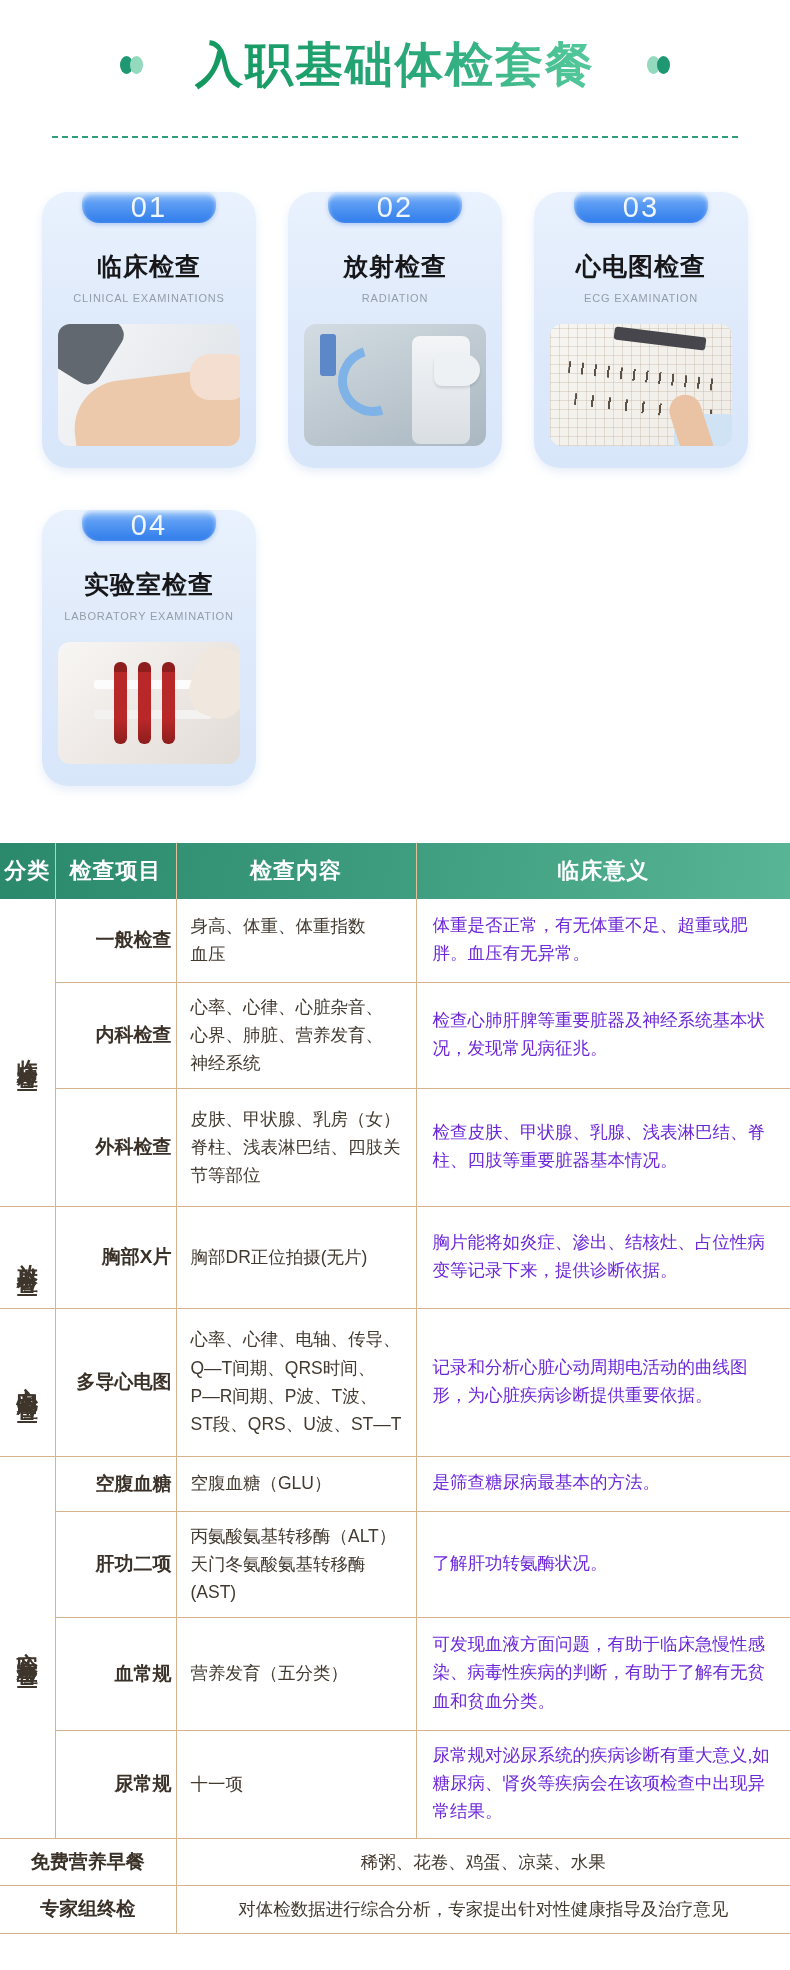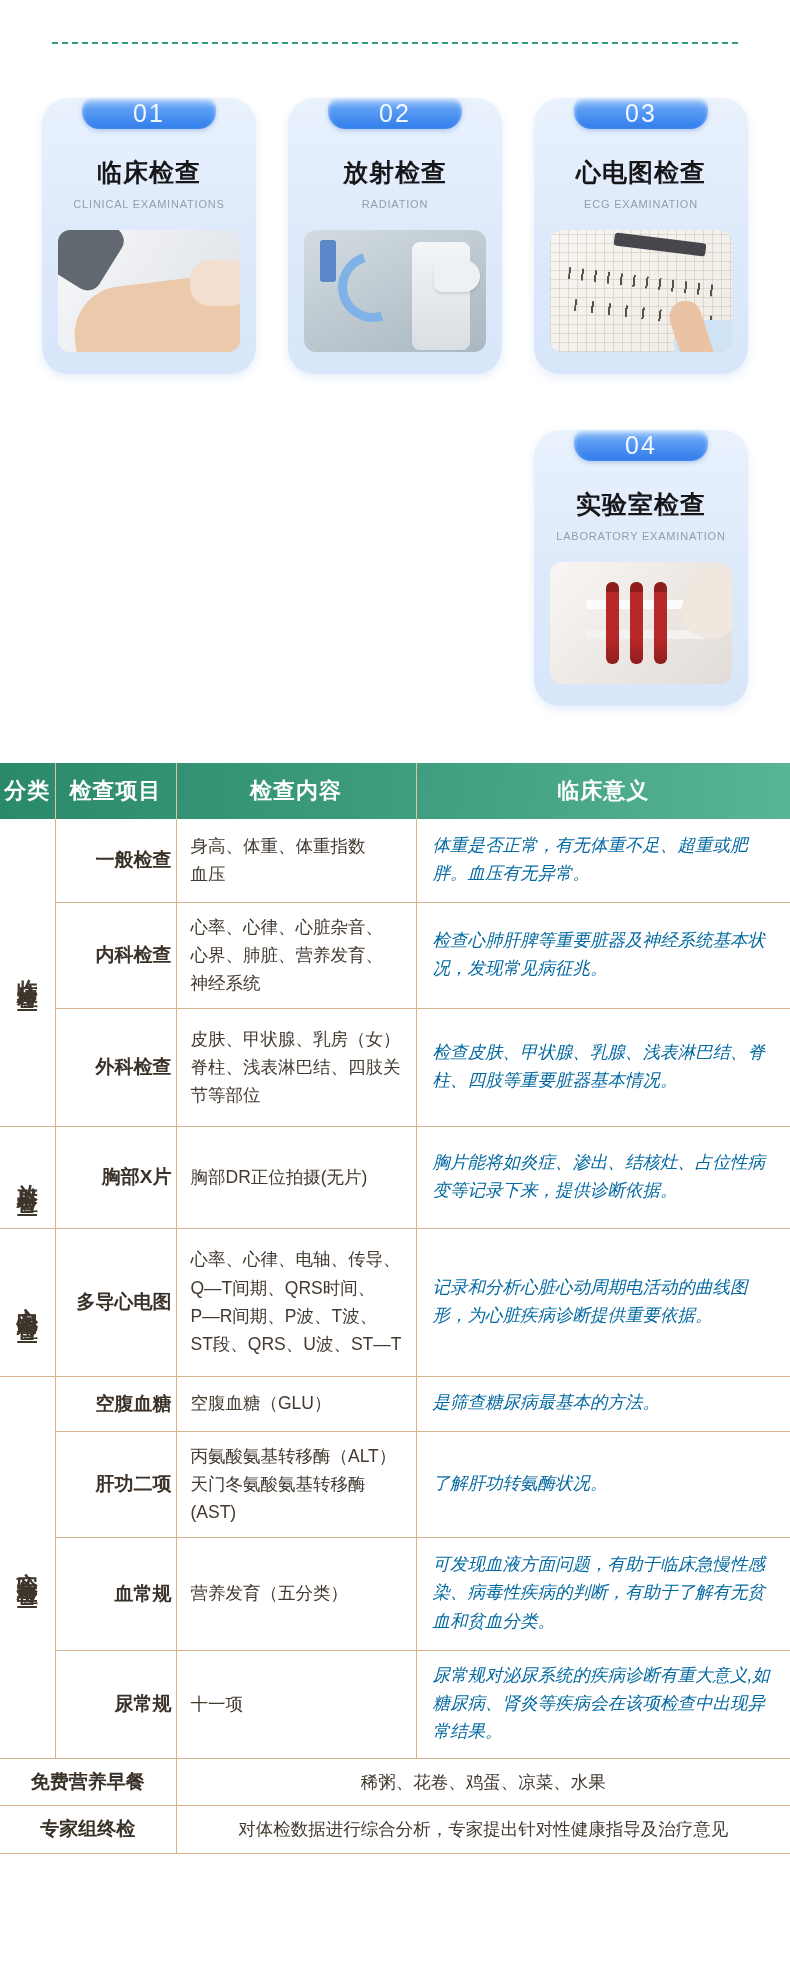--- a/index.html
+++ b/index.html
@@ -16,29 +16,29 @@
   .page-title{margin:0;font-size:48px;font-weight:800;letter-spacing:2px;
     background:linear-gradient(90deg,#12985f 0%,#2aa87a 55%,#55c99c 100%);
     -webkit-background-clip:text;background-clip:text;color:transparent;}
 
   .dashed-divider{margin:42px auto 0;width:686px;border-top:2px dashed #2f9e77;height:0;}
 
   .intro{margin:26px auto 0;text-align:center;font-size:18px;color:#454545;letter-spacing:.5px;}
 
   
   .cards{display:flex;justify-content:space-between;padding:0 42px;margin-top:54px;}
-  .cards.row2{justify-content:flex-end;margin-top:56px;}
+  .cards.row2{justify-content:flex-start;margin-top:42px;}
   .card{position:relative;width:214px;height:276px;border-radius:26px;
     background:linear-gradient(180deg,#e9f2fd 0%,#dfeafb 45%,#d8e6fa 100%);
     box-shadow:0 4px 10px rgba(120,160,220,.18);}
   .card-tab{position:absolute;top:0;left:50%;transform:translateX(-50%);width:134px;height:31px;
     background:linear-gradient(180deg,#a6cdfa 0%,#5d9df4 35%,#2f7ceb 100%);
     border-radius:10px 10px 17px 17px;box-shadow:inset 0 2px 4px rgba(255,255,255,.65),0 2px 4px rgba(80,130,220,.35);
     display:flex;align-items:center;justify-content:center;}
-  .card-num{color:rgba(255,255,255,.92);font-size:25px;font-weight:300;letter-spacing:2px;}
+  .card-num{color:rgba(255,255,255,.92);font-size:29px;font-weight:300;letter-spacing:2px;}
   .card-title{margin-top:58px;text-align:center;font-size:25px;font-weight:800;color:#17171a;letter-spacing:1px;}
   .card-sub{margin-top:9px;text-align:center;font-size:11px;color:#949ea9;letter-spacing:.8px;}
   .photo{height:122px;margin:20px 16px 0;border-radius:12px;position:relative;overflow:hidden;}
   .shape{position:absolute;}
 
   .photo.clinical{background:linear-gradient(120deg,#f6f7f9 0%,#ebedf0 45%,#dfe3e7 100%);}
   .clinical .cuff{left:-14px;top:-18px;width:72px;height:70px;background:#62686f;border-radius:14px;transform:rotate(32deg);}
   .clinical .arm{left:16px;top:52px;width:170px;height:90px;background:#ecc9ab;border-radius:48px 40px 8px 8px;transform:rotate(-7deg);}
   .clinical .wrist{right:-10px;top:30px;width:60px;height:46px;background:#f3ded0;border-radius:20px;}
 
@@ -70,32 +70,43 @@
   .spec thead tr{background:linear-gradient(98deg,#2b896b 0%,#3c9c7d 48%,#58b595 100%);}
   .spec th + th{border-left:1px solid #e0c29d;}
   .spec td{border:1px solid #d8b48e;vertical-align:middle;}
   .spec tbody tr.first td{border-top:none;}
   .spec td:first-child{border-left:none;}
   .spec td:last-child{border-right:none;}
   td.cat{text-align:center;}
   td.cat .v{writing-mode:vertical-rl;text-orientation:upright;font-size:21px;font-weight:800;letter-spacing:4px;color:#3e352b;}
   td.item{text-align:right;font-size:19px;font-weight:800;color:#3a3128;padding:6px 4px;}
   td.cont{font-size:17.5px;line-height:1.62;padding:10px 12px 10px 14px;white-space:pre-line;color:#42392f;}
-  td.mean{font-size:17.5px;line-height:1.62;padding:8px 14px 10px 16px;color:#0369a1;font-style:italic;}
+  td.mean{font-size:17.5px;line-height:1.62;padding:8px 14px 10px 16px;color:#6d28d9;}
   td.flabel{text-align:center;font-size:19px;font-weight:800;color:#3a3128;}
   td.fcont{text-align:center;font-size:17.5px;color:#42392f;}
   tr.h83{height:83px;} tr.h102{height:102px;} tr.h118{height:118px;} tr.h148{height:148px;}
   tr.h55{height:55px;} tr.h81{height:81px;} tr.h113{height:113px;} tr.h108{height:108px;}
   tr.h47{height:47px;} tr.h48{height:48px;}
 </style>
 </head>
 <body>
 
 <div class="page">
 
+  <header class="hero">
+    <span class="dot-pair left">
+      <i class="dot dark"></i>
+        <i class="dot light"></i>
+    </span>
+    <h1 class="page-title">入职基础体检套餐</h1>
+    <span class="dot-pair right">
+      <i class="dot light"></i>
+        <i class="dot dark"></i>
+    </span>
+  </header>
 
   <div class="dashed-divider"></div>
 
 
   <section class="cards">
     <div class="card">
       <div class="card-tab">
         <span class="card-num">01</span>
       </div>
       <div class="card-title">临床检查</div>

